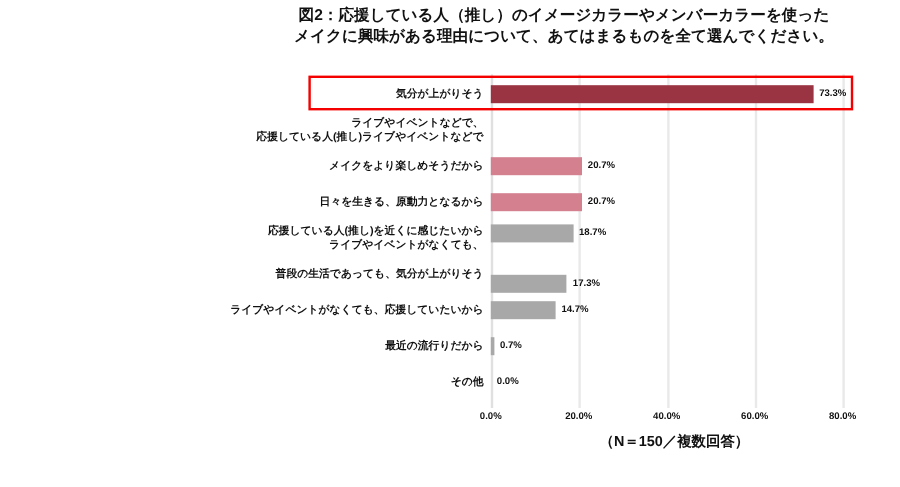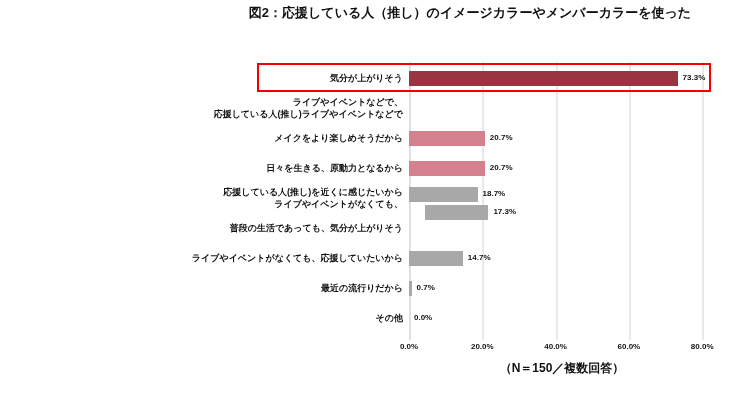--- a/index.html
+++ b/index.html
@@ -130,20 +130,21 @@
     white-space: nowrap;
   }
 </style>
 </head>
 <body>
 
 <div id="page">
 
   <div class="title">
     <span class="title-line">図2：応援している人（推し）のイメージカラーやメンバーカラーを使った</span>
+    <span class="title-line">メイクに興味がある理由について、あてはまるものを全て選んでください。</span>
   </div>
 
   <div id="gridlines-layer"></div>
 
   <div id="plot">
       <div class="gridline axis0" style="left: 0px;"></div>
       <div class="gridline" style="left: 73.2934px;"></div>
       <div class="gridline" style="left: 146.587px;"></div>
       <div class="gridline" style="left: 219.88px;"></div>
       <div class="gridline" style="left: 293.174px;"></div>
@@ -156,21 +157,21 @@
         <div class="bar-value" style="left: 80.8587px;">20.7%</div>
       </div>
       <div class="row" style="top: 92px;">
         <div class="bar c-pink" style="width: 75.8587px;"></div>
         <div class="bar-value" style="left: 80.8587px;">20.7%</div>
       </div>
       <div class="row" style="top: 118px;">
         <div class="bar c-gray" style="width: 68.5293px;"></div>
         <div class="bar-value" style="left: 73.5293px;">18.7%</div>
       </div>
-      <div class="row" style="top: 136px; margin-left: 16px;">
+      <div class="row" style="top: 160px;">
         <div class="bar c-gray" style="width: 63.3988px;"></div>
         <div class="bar-value" style="left: 68.3988px;">17.3%</div>
       </div>
       <div class="row" style="top: 182px;">
         <div class="bar c-gray" style="width: 53.8707px;"></div>
         <div class="bar-value" style="left: 58.8707px;">14.7%</div>
       </div>
       <div class="row" style="top: 212px;">
         <div class="bar c-gray" style="width: 2.56527px;"></div>
         <div class="bar-value" style="left: 7.56527px;">0.7%</div>

